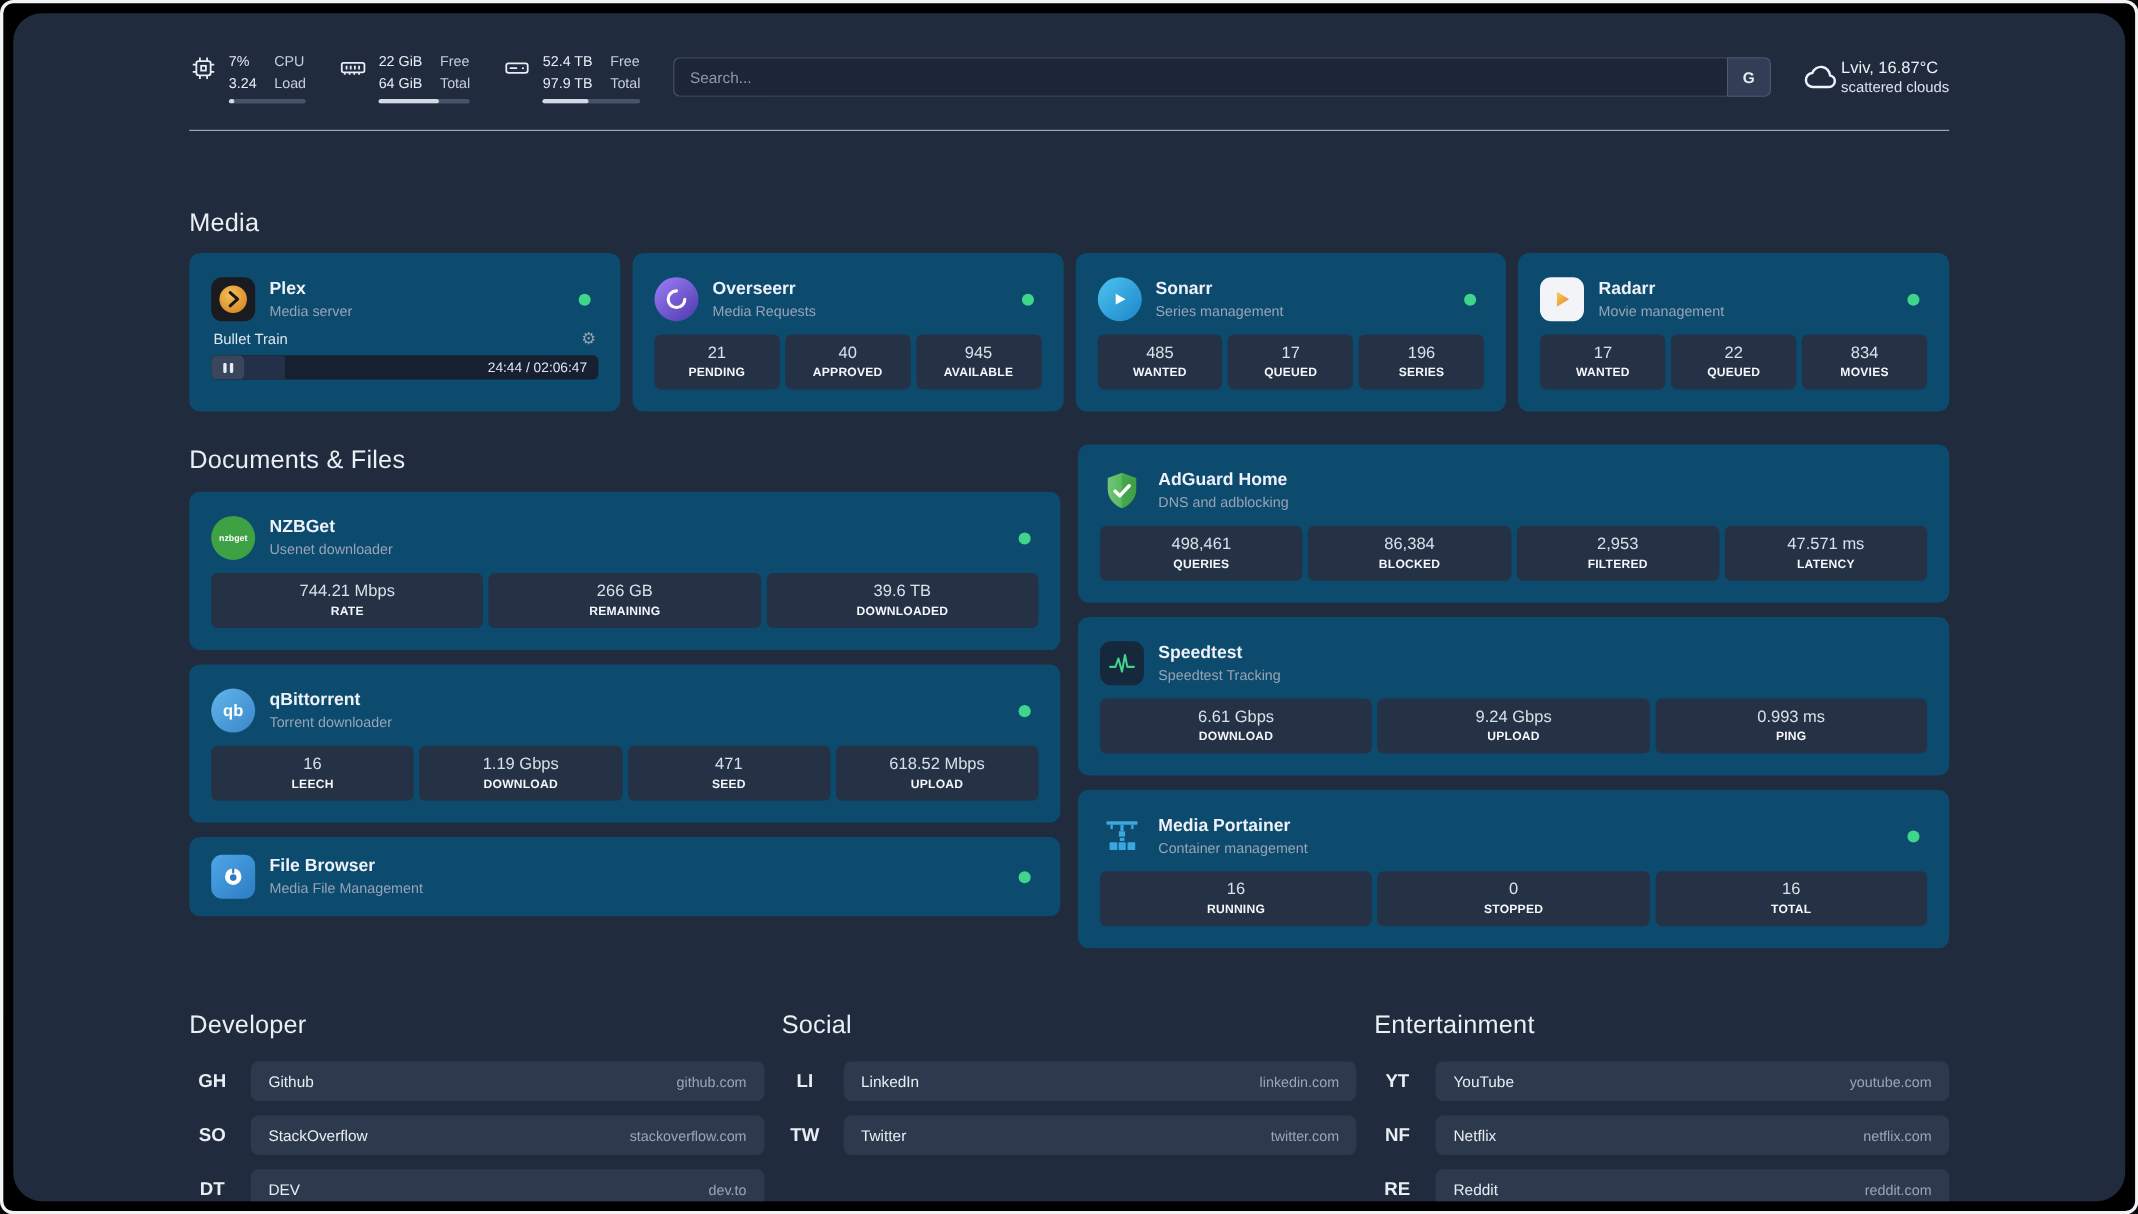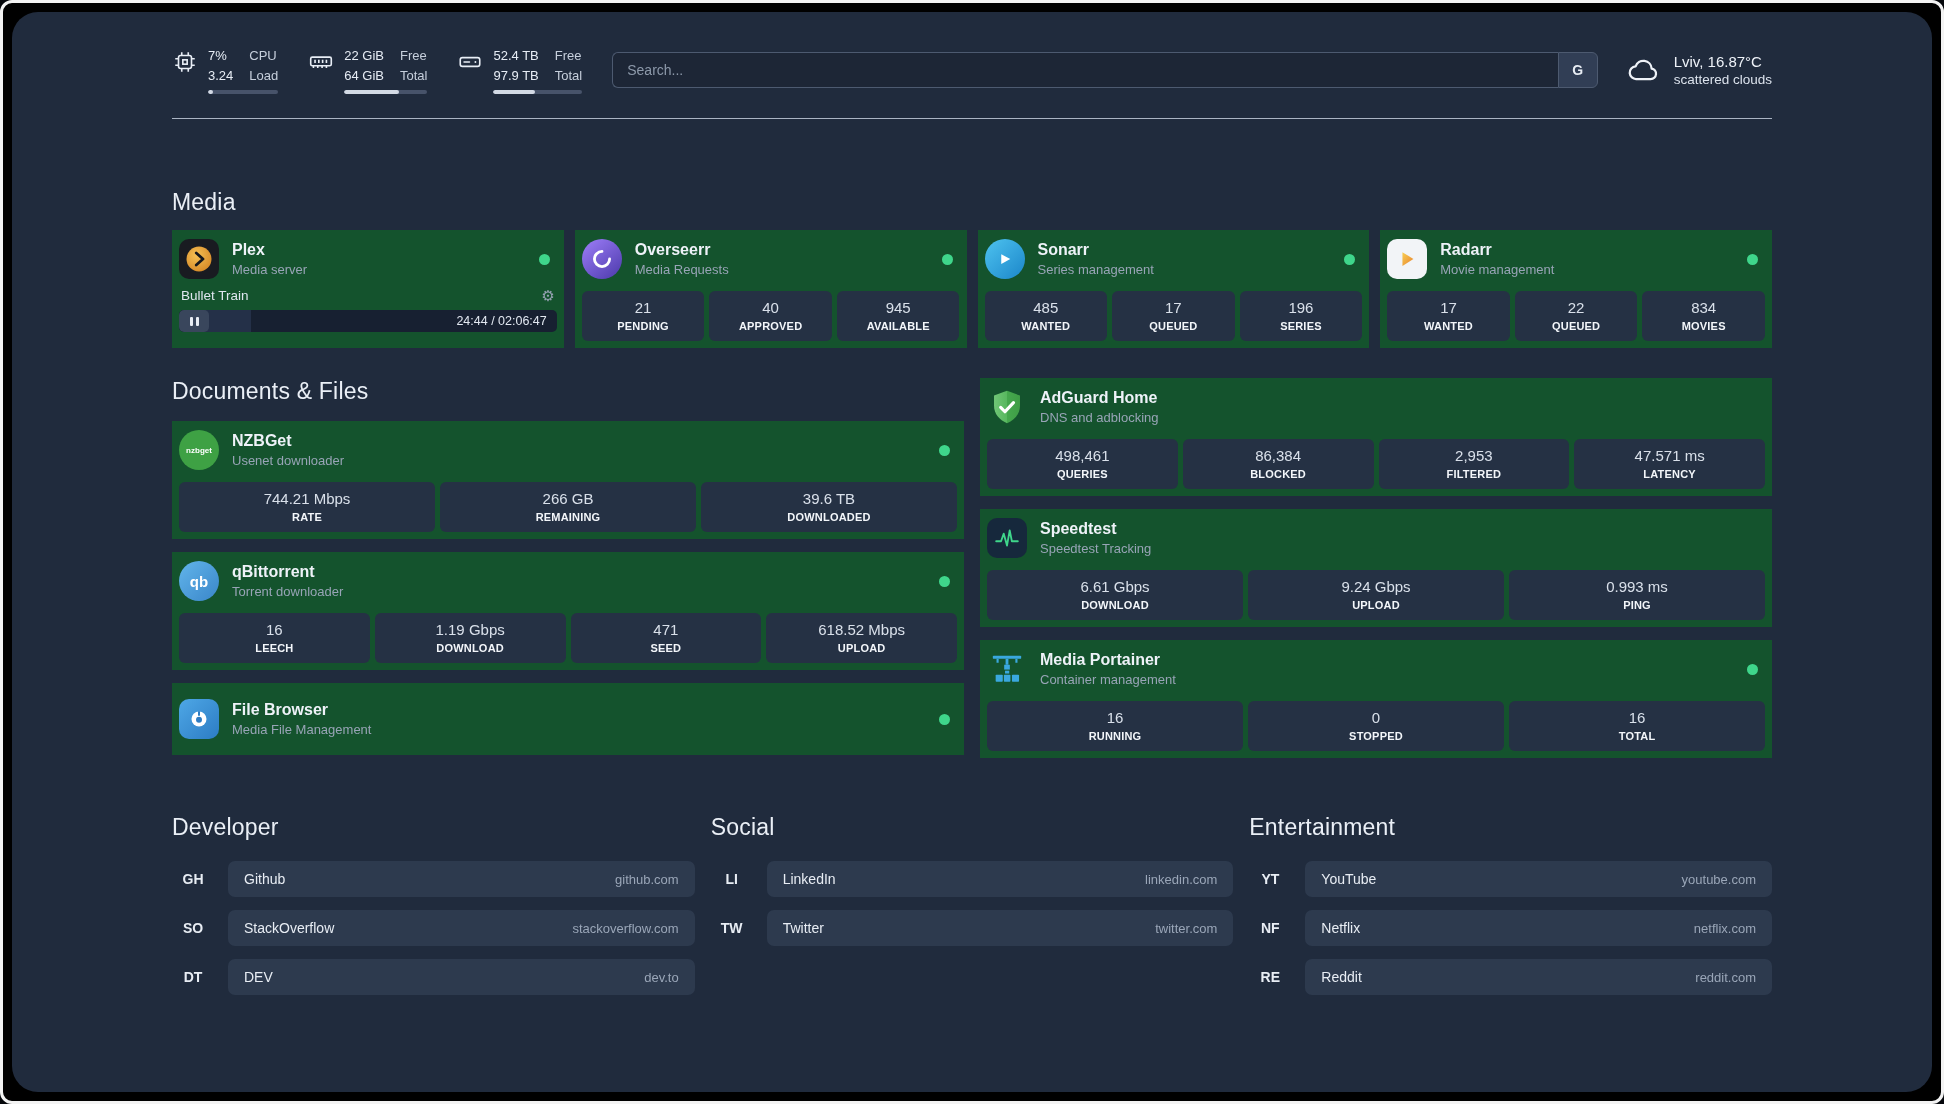--- a/index.html
+++ b/index.html
@@ -42,32 +42,32 @@
     flex: 1; background: #1d2636; border: 1px solid #4d5a70; border-right: none;
     border-radius: 6px 0 0 6px; color: #dfe6ef; font-size: 14px; padding: 0 14px;
     outline: none; font-family: "Liberation Sans", sans-serif;
   }
   .search-input::placeholder { color: #8d99aa; }
   .search-provider {
     width: 40px; background: #313e55; border: 1px solid #4d5a70; border-left: 1px solid #4d5a70;
     border-radius: 0 6px 6px 0; color: #e8edf4; font-size: 14px; font-weight: 600; cursor: pointer;
     font-family: "Liberation Sans", sans-serif;
   }
-  .weather { display: flex; align-items: center; gap: 12px; }
+  .weather { display: flex; align-items: center; }
   .weather-loc { font-size: 15px; color: #eef2f8; }
   .weather-desc { font-size: 13.5px; color: #dbe2ec; margin-top: 2px; }
 
   .divider { margin-top: 24px; border: none; border-top: 1.5px solid #b9c3d2; opacity: .9; }
 
   
   h2 { font-size: 23px; font-weight: 500; color: #eaeff6; letter-spacing: .2px; }
   .section-media { margin-top: 70px; }
   .media-grid { margin-top: 14px; display: grid; grid-template-columns: repeat(4, 1fr); gap: 11px; }
 
-  .card { background: #14532d; border-radius: 0; padding: 7px; min-width: 0; }
+  .card { background: #0c4a6e; border-radius: 10px; padding: 20px; min-width: 0; }
   .card-head { display: flex; align-items: center; min-height: 44px; }
   .app-icon { width: 40px; height: 40px; border-radius: 10px; display: flex; align-items: center; justify-content: center; flex-shrink: 0; }
   .app-text { margin-left: 13px; min-width: 0; }
   .app-name { font-size: 16px; font-weight: 600; color: #eef2f8; white-space: nowrap; }
   .app-desc { font-size: 13px; color: #98a4b6; margin-top: 3px; white-space: nowrap; }
   .dot { width: 11px; height: 11px; border-radius: 50%; background: #3fd68b; margin-left: auto; margin-right: 7px; flex-shrink: 0; }
 
   .stats { display: flex; gap: 5px; margin-top: 10px; }
   .stat-tile { flex: 1; background: #253144; border-radius: 6px; padding: 8px 3px 9px; text-align: center; min-width: 0; }
   .stat-value { font-size: 15px; color: #d9e0ea; white-space: nowrap; }
@@ -100,21 +100,21 @@
   .qb-circle { border-radius: 50%; background: linear-gradient(135deg, #62b5eb, #3a86c9); }
   .qb-text { color: #fff; font-size: 15px; font-weight: 700; }
   .fb-tile { background: linear-gradient(135deg, #4ea7e6, #2c7cc3); }
   .st-tile { background: #16283c; }
   .plain-tile { background: transparent; }
 
   
   .bookmarks { margin-top: 56px; display: grid; grid-template-columns: repeat(3, 1fr); gap: 16px; padding-bottom: 40px; }
   .bm-col h2 { margin-bottom: 20px; }
   .bm-row { display: flex; align-items: center; margin-bottom: 13px; cursor: pointer; }
-  .bm-abbr { width: 42px; text-align: center; font-size: 14px; font-weight: 700; color: #e8edf4; flex-shrink: 0; }
+  .bm-abbr { width: 42px; text-align: center; font-size: 17px; font-weight: 700; color: #e8edf4; flex-shrink: 0; }
   .bm-bar { flex: 1; margin-left: 14px; height: 36px; background: #2d3a4e; border-radius: 7px; display: flex; align-items: center; padding: 0 16px; min-width: 0; }
   .bm-name { font-size: 14px; color: #e8edf4; white-space: nowrap; }
   .bm-url { margin-left: auto; font-size: 13px; color: #9aa6b8; white-space: nowrap; }
 </style>
 </head>
 <body>
 
 <div class="frame">
 <div class="panel">
 

